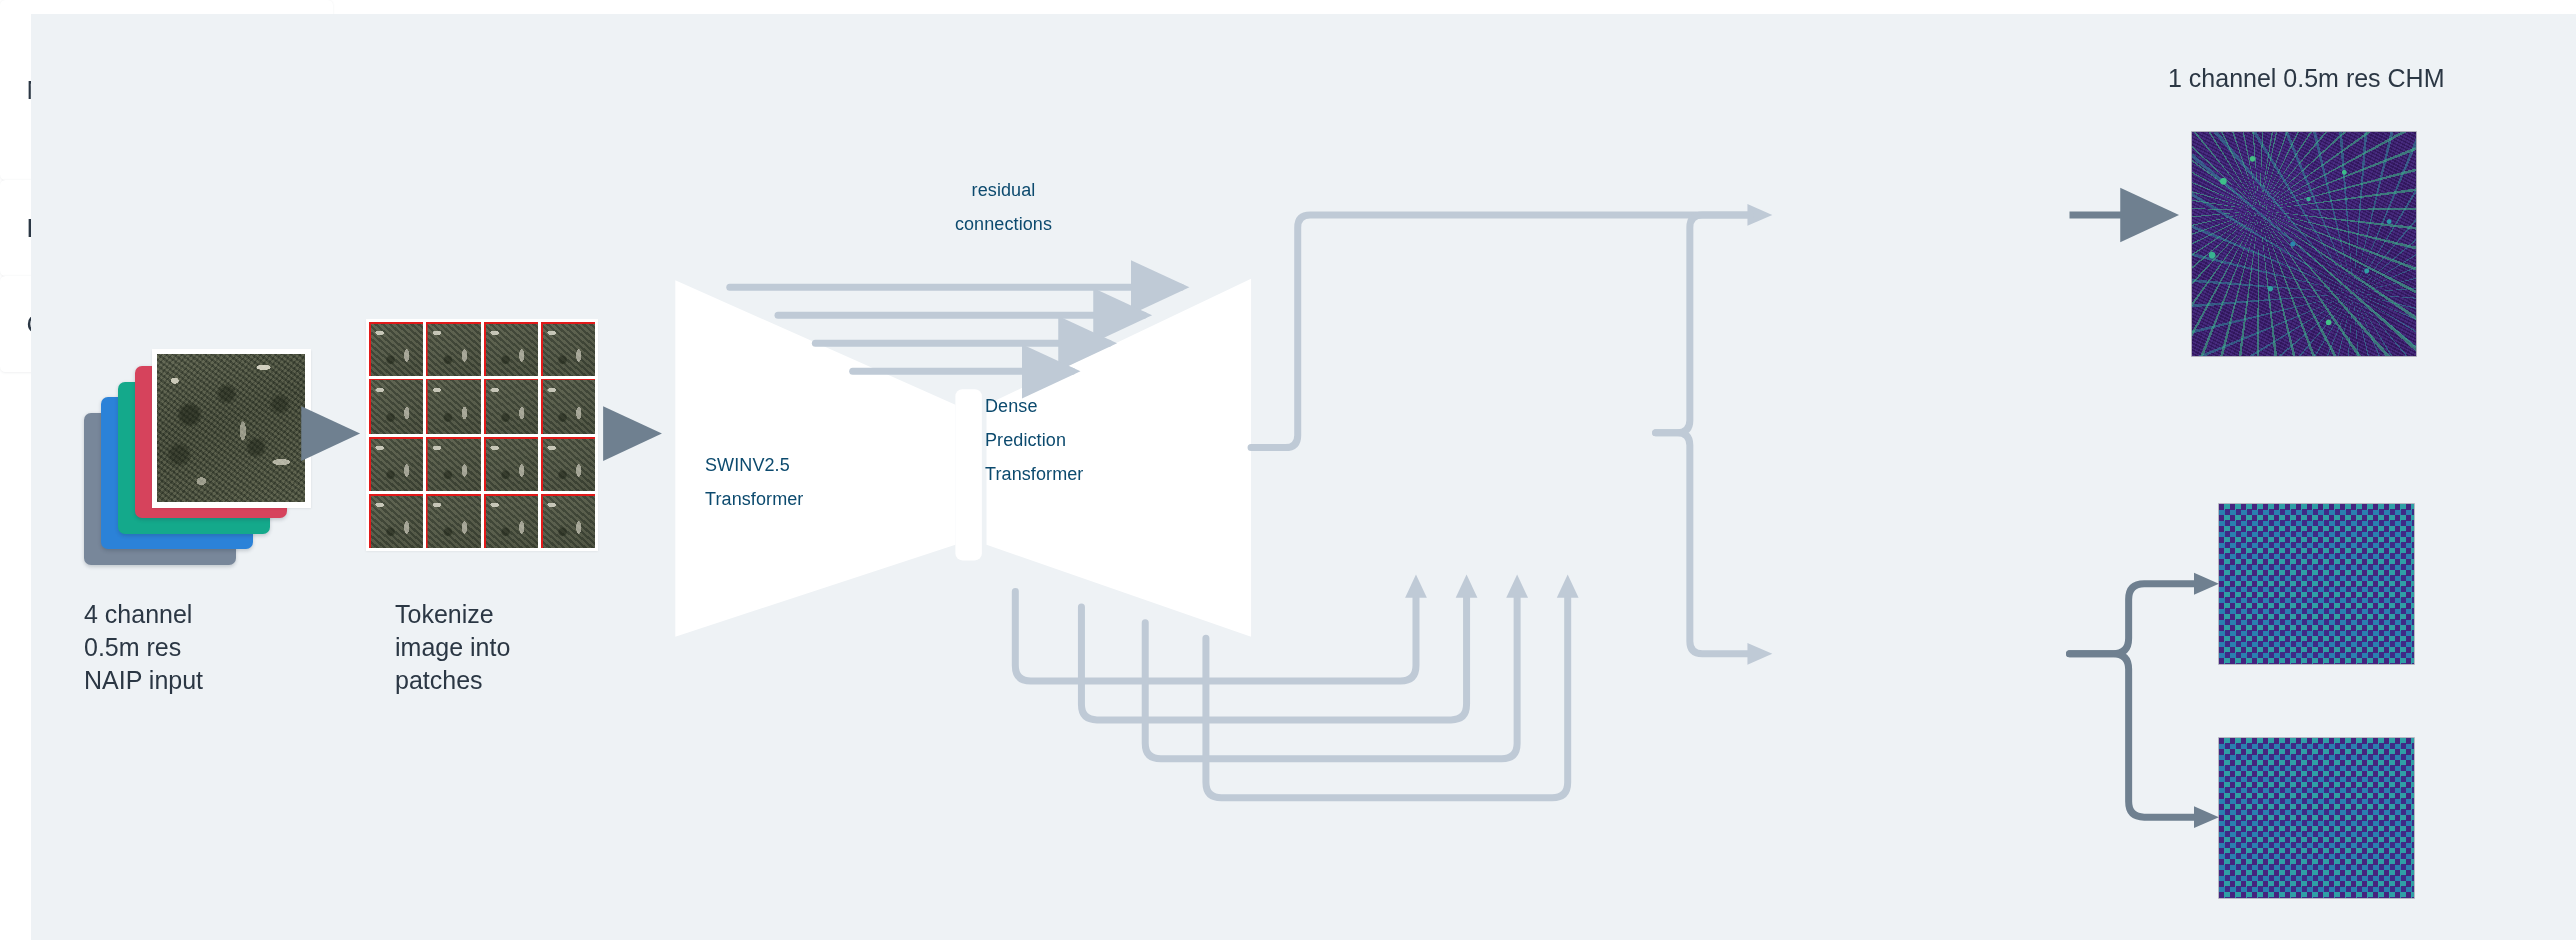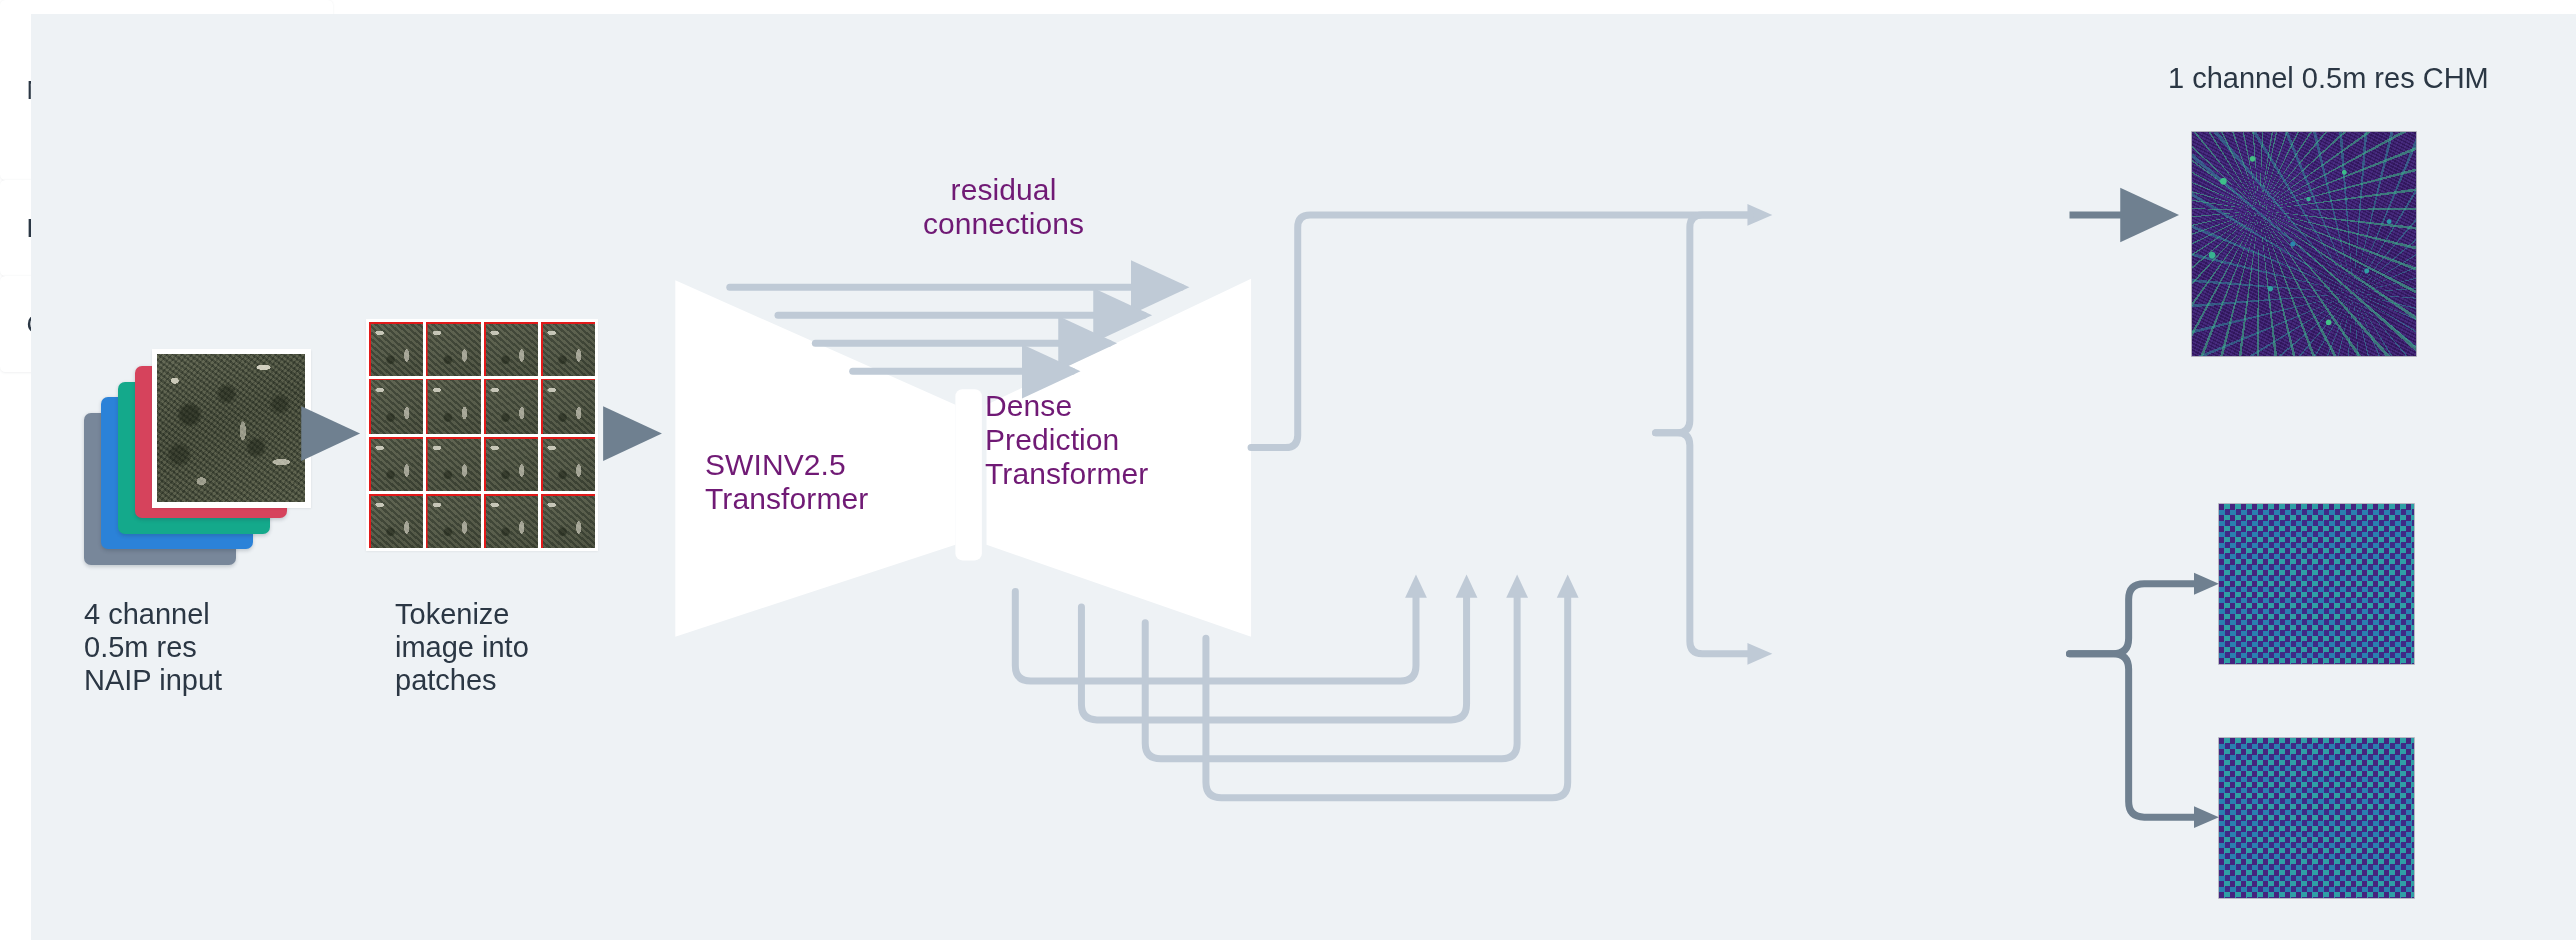--- a/index.html
+++ b/index.html
@@ -20,30 +20,30 @@
     position:absolute;
     left:31px; top:14px;
     width:2545px; height:926px;
     background:#eef2f5;
   }
   
   .abs{position:absolute;}
 
   
   .lbl{
-    color:#701a75;
-    font-size:30px;
+    color:#0c4a6e;
+    font-size:18px;
     line-height:34px;
     letter-spacing:0.1px;
     white-space:pre-line;
     font-family:"Liberation Sans", sans-serif;
   }
   .cap{
     color:#2b3744;
-    font-size:29px;
+    font-size:25px;
     line-height:33px;
     white-space:pre-line;
   }
 
   
   .box{
     background:#ffffff;
     border-radius:5.4px;
     box-shadow:0 0.8px 2.3px rgba(40,55,70,.07);
     display:flex;

